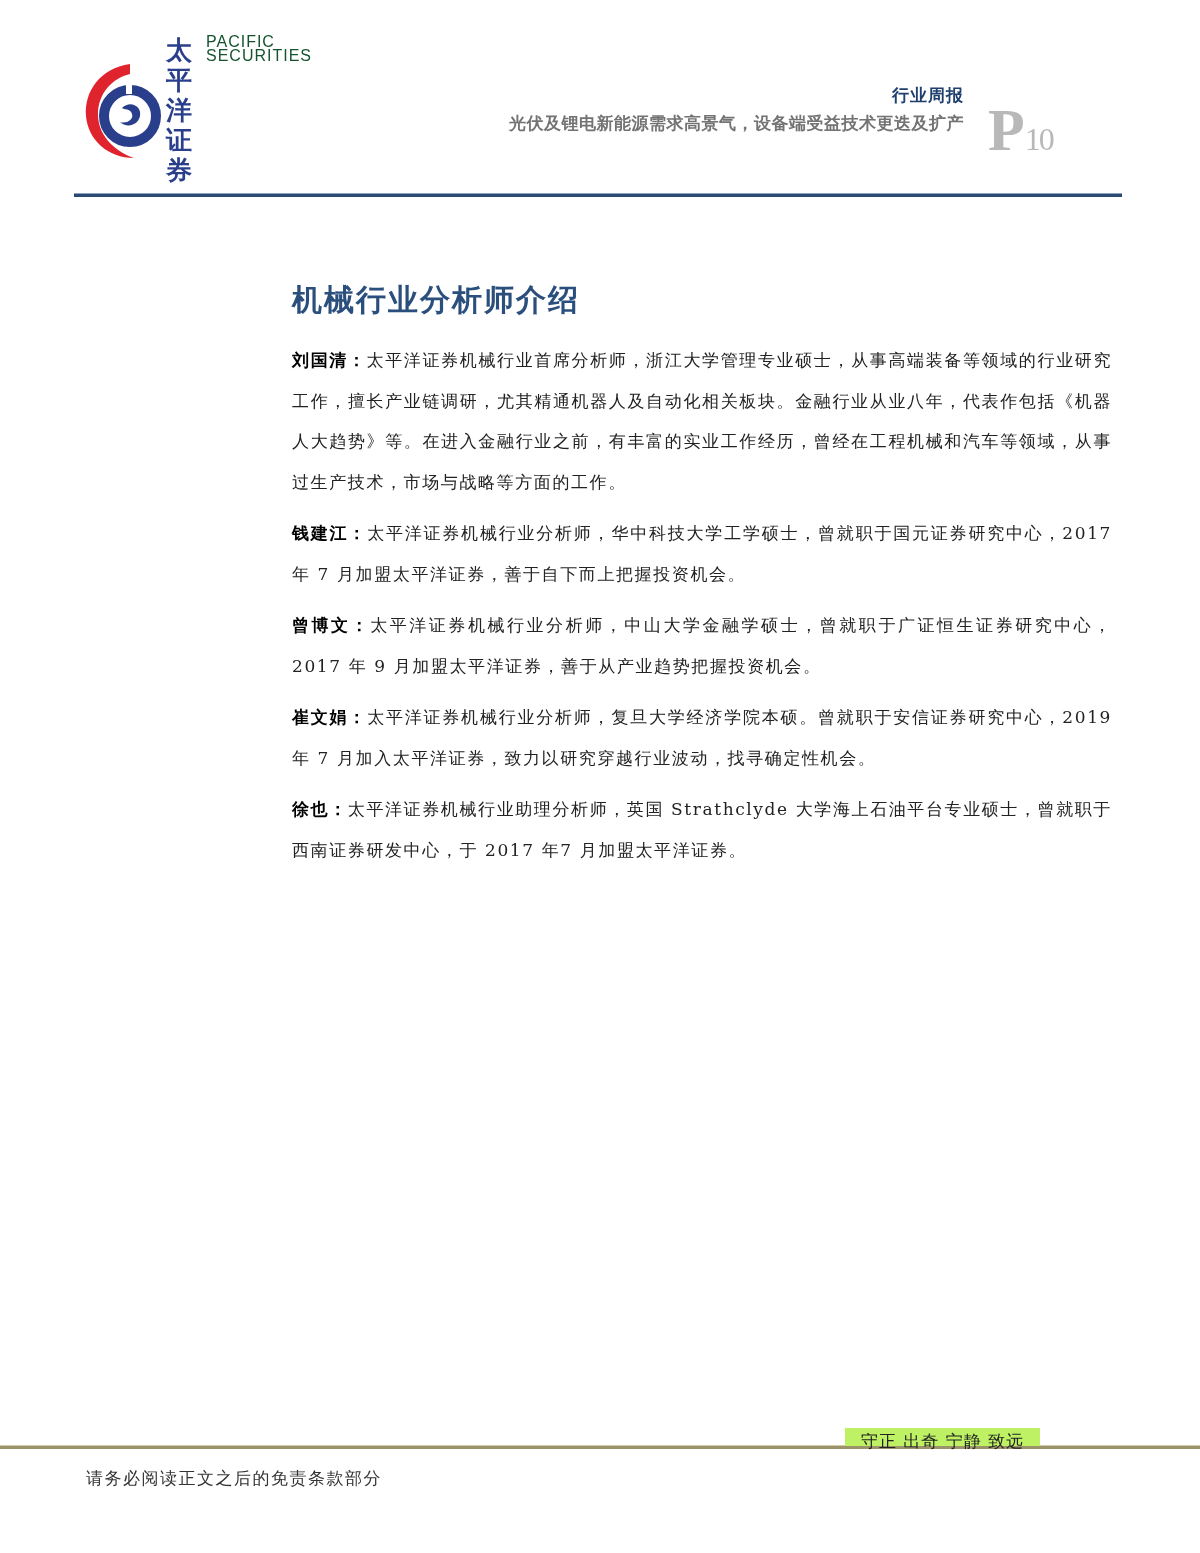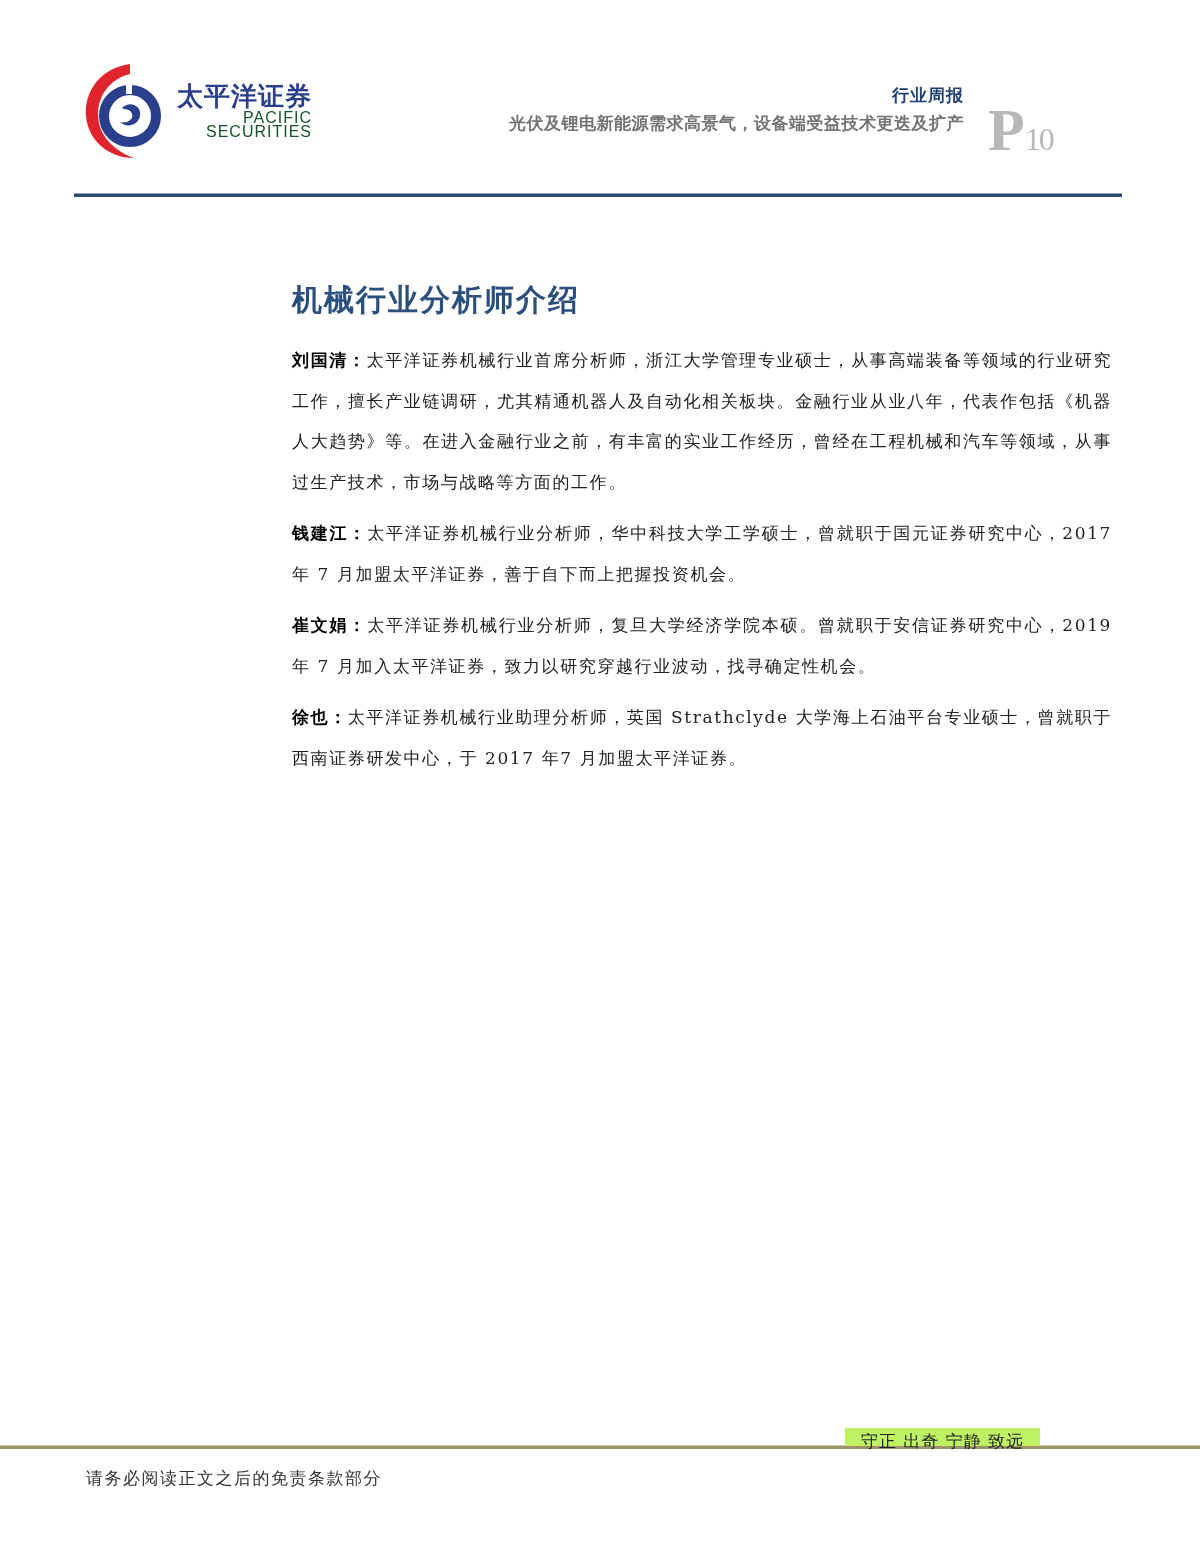--- a/index.html
+++ b/index.html
@@ -27,22 +27,20 @@
     }
     .logo-mark {
       position: relative;
       width: 80px;
       height: 100px;
       flex: 0 0 auto;
     }
     .logo-text {
       margin-left: 4px;
       display: flex;
-      flex-direction: column;
-      text-align: right;
     }
     .logo-cn {
       font-family: "DejaVu Sans", "Liberation Sans", sans-serif;
       font-weight: bold;
       font-size: 26px;
       color: #2a3f8c;
       letter-spacing: 1px;
       line-height: 30px;
     }
     .logo-en {
@@ -197,20 +195,23 @@
 <h1 class="section-title" style="margin:0;text-align:center;">机械行业分析师介绍</h1>
 
 <div class="bios">
   <p class="bio">
     <span class="name">刘国清：</span><span>太平洋证券机械行业首席分析师，浙江大学管理专业硕士，从事高端装备等领域的行业研究工作，擅长产业链调研，尤其精通机器人及自动化相关板块。金融行业从业八年，代表作包括《机器人大趋势》等。在进入金融行业之前，有丰富的实业工作经历，曾经在工程机械和汽车等领域，从事过生产技术，市场与战略等方面的工作。</span>
   </p>
   <p class="bio">
     <span class="name">钱建江：</span><span>太平洋证券机械行业分析师，华中科技大学工学硕士，曾就职于国元证券研究中心，2017 年 7 月加盟太平洋证券，善于自下而上把握投资机会。</span>
   </p>
   <p class="bio">
+    <span class="name">曾博文：</span><span>太平洋证券机械行业分析师，中山大学金融学硕士，曾就职于广证恒生证券研究中心，2017 年 9 月加盟太平洋证券，善于从产业趋势把握投资机会。</span>
+  </p>
+  <p class="bio">
     <span class="name">崔文娟：</span><span>太平洋证券机械行业分析师，复旦大学经济学院本硕。曾就职于安信证券研究中心，2019 年 7 月加入太平洋证券，致力以研究穿越行业波动，找寻确定性机会。</span>
   </p>
   <p class="bio">
     <span class="name">徐也：</span><span>太平洋证券机械行业助理分析师，英国 Strathclyde 大学海上石油平台专业硕士，曾就职于西南证券研发中心，于 2017 年7 月加盟太平洋证券。</span>
   </p>
 </div>
 
 <div class="footer-rule"></div>
 <div class="footer-note">请务必阅读正文之后的免责条款部分</div>
 <div class="footer-motto">守正 出奇 宁静 致远</div>

